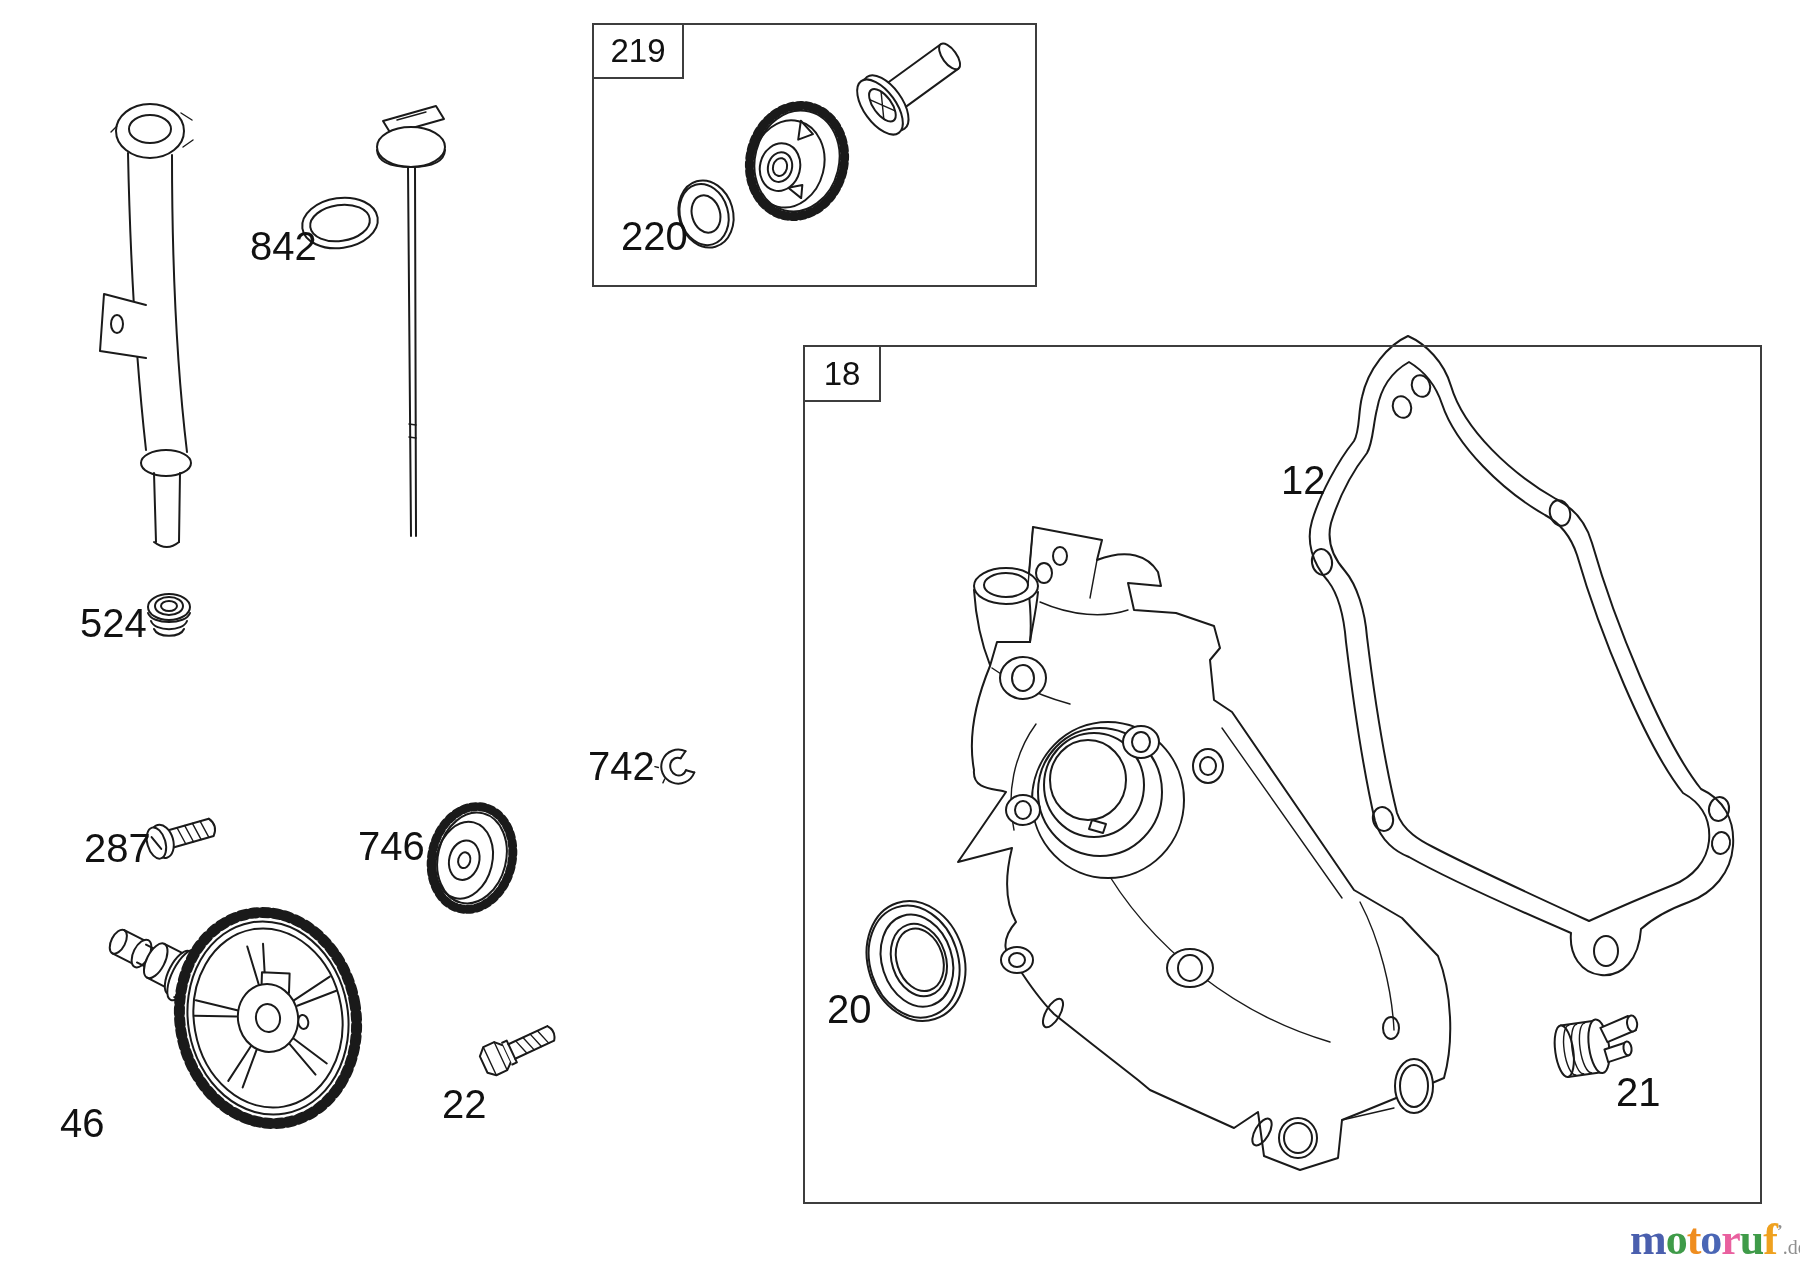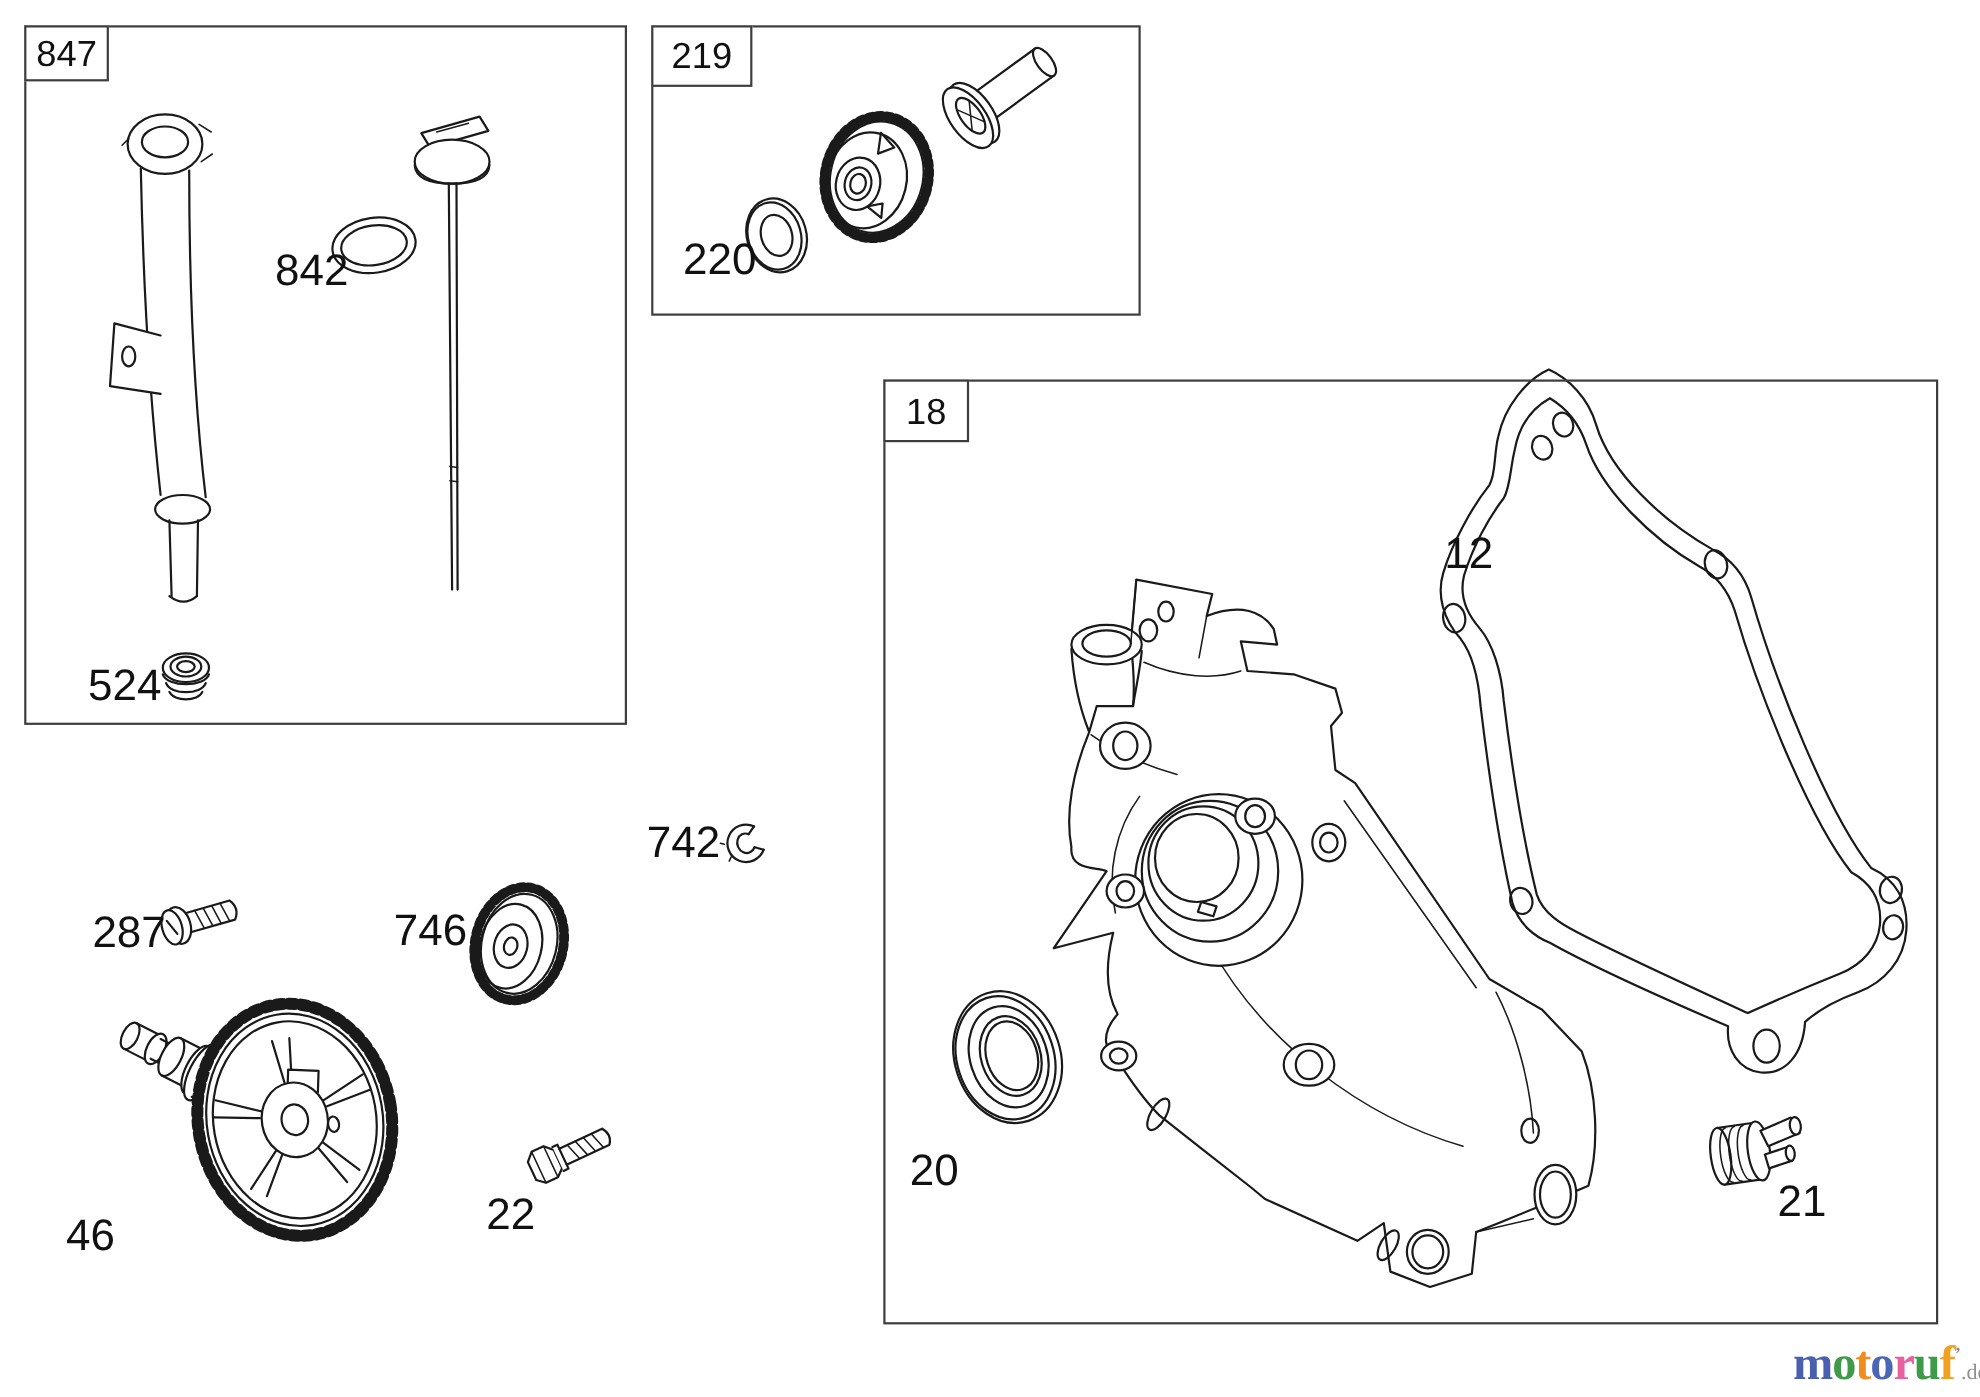--- a/index.html
+++ b/index.html
@@ -241,44 +241,39 @@
       <ellipse cx="-30" cy="0" rx="9" ry="26" class="w"></ellipse>
       <path d="M-22,-25 a8,25 0 0 0 0,50 M-14,-25 a8,25 0 0 0 0,50 M-6,-25 a8,25 0 0 0 0,50" class="thin"></path>
       <ellipse cx="5" cy="0" rx="10" ry="27" class="w"></ellipse>
       <path d="M9,-18 L38,-26 L44,-11 L14,-3 Z" class="w"></path>
       <ellipse cx="41" cy="-18" rx="5" ry="8" class="w"></ellipse>
       <path d="M10,4 L32,0 L34,13 L12,17 Z" class="w"></path>
       <ellipse cx="33" cy="6" rx="4" ry="7" class="w"></ellipse>
     </g>
   </svg>
 
-  <div class="frame" style="left:22px;top:23px;width:544px;height:632px;">
-    <div class="frame-label" style="width:73px;height:47px;">
-      <span>847</span>
-    </div>
-  </div>
 
 
   <div class="frame" style="left:592px;top:23px;width:441px;height:260px;">
     <div class="frame-label" style="width:88px;height:52px;">
       <span>219</span>
     </div>
   </div>
 
   <div class="frame" style="left:803px;top:345px;width:955px;height:855px;">
     <div class="frame-label" style="width:74px;height:53px;">
       <span>18</span>
     </div>
   </div>
 
   <span class="part-label" style="left:250px;top:226px;">842</span>
   <span class="part-label" style="left:80px;top:603px;">524</span>
   <span class="part-label" style="left:621px;top:216px;">220</span>
-  <span class="part-label" style="left:1281px;top:483px;margin-left:32px;">12</span>
-  <span class="part-label" style="left:827px;top:1044px;">20</span>
+  <span class="part-label" style="left:1281px;top:460px;">12</span>
+  <span class="part-label" style="left:827px;top:989px;">20</span>
   <span class="part-label" style="left:1616px;top:1072px;">21</span>
   <span class="part-label" style="left:588px;top:746px;">742</span>
   <span class="part-label" style="left:358px;top:826px;">746</span>
   <span class="part-label" style="left:84px;top:828px;">287</span>
   <span class="part-label" style="left:60px;top:1103px;">46</span>
   <span class="part-label" style="left:442px;top:1056px;margin-top:28px;">22</span>
 
 
   <div class="logo">
     <span style="color: rgb(74, 95, 174);">m</span><span style="color: rgb(63, 155, 73);">o</span><span style="color: rgb(239, 141, 31);">t</span><span style="color: rgb(74, 102, 181);">o</span><span style="color: rgb(233, 96, 159);">r</span><span style="color: rgb(63, 155, 73);">u</span><span style="color: rgb(239, 161, 31);">f</span><span class="tick" style="color: rgb(143, 143, 143);">’</span><span class="suffix" style="color: rgb(143, 143, 143);">.de</span>

